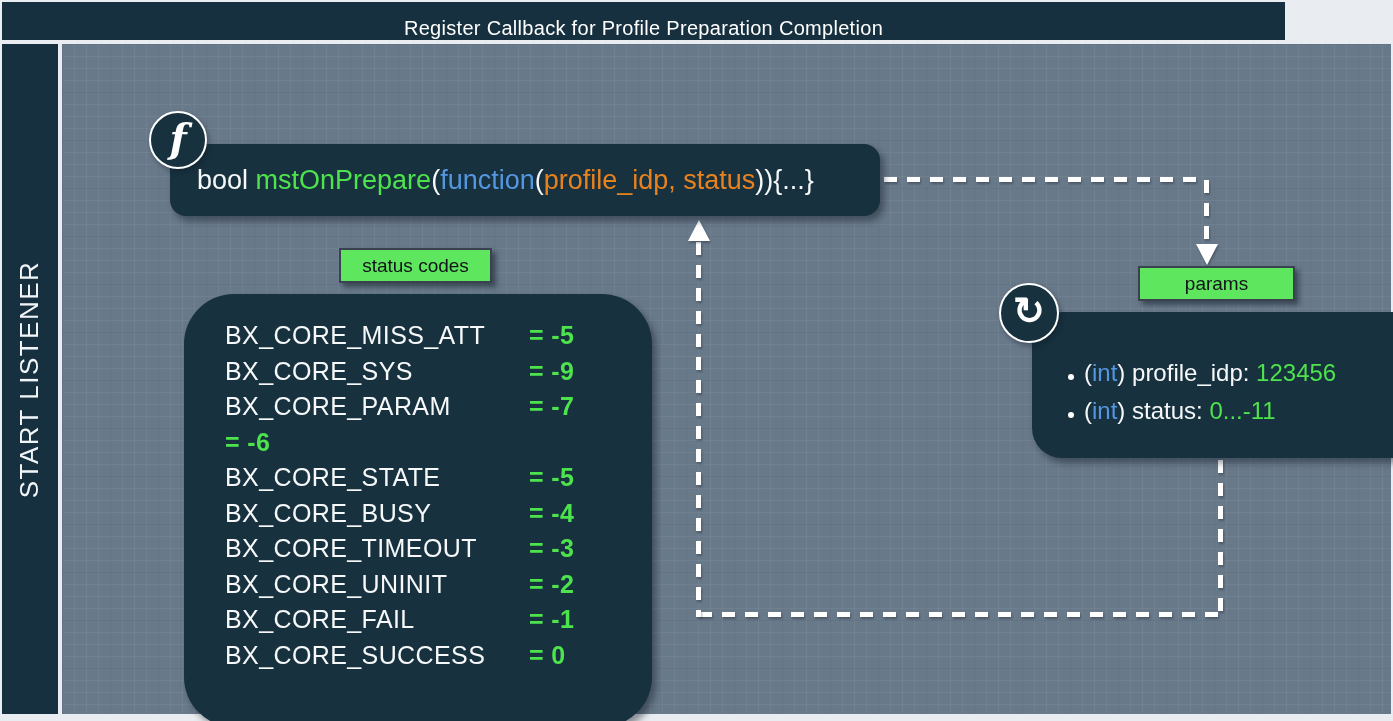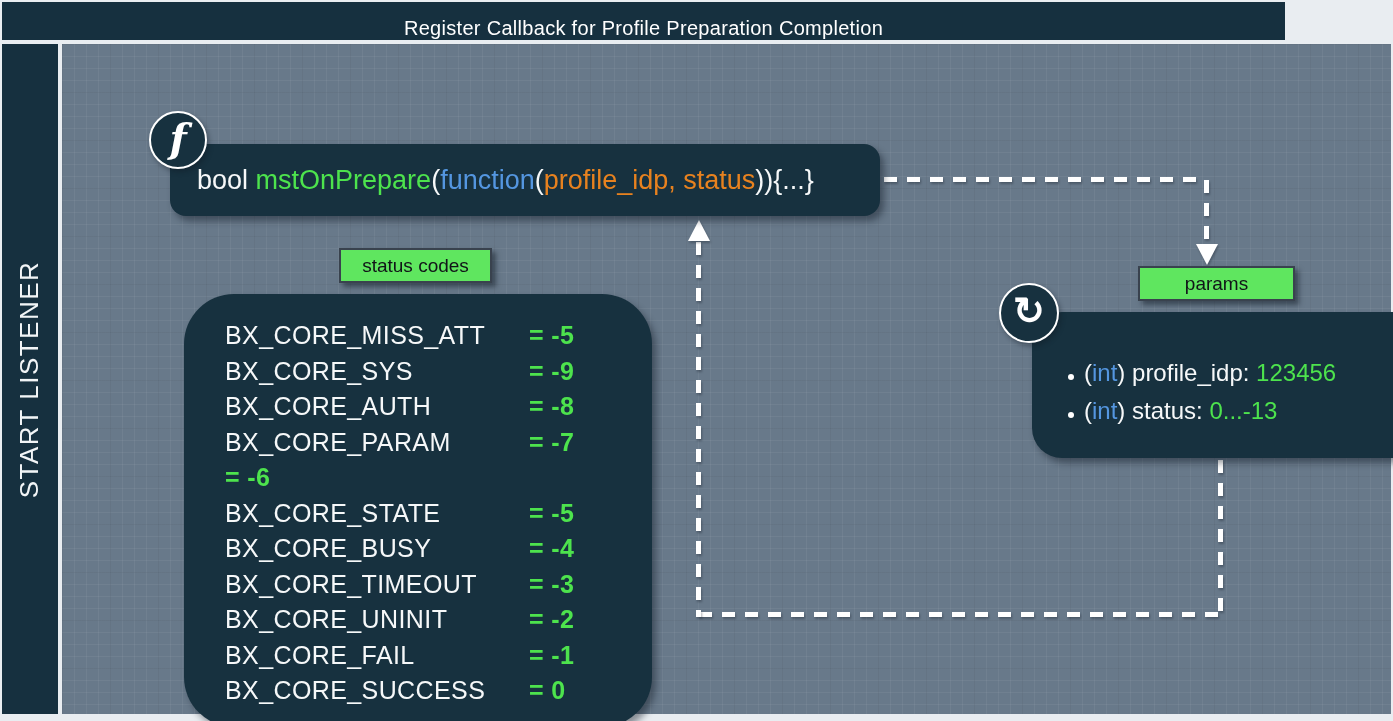--- a/index.html
+++ b/index.html
@@ -142,24 +142,20 @@
   <div class="node status-box">
     <div class="srow">
       <span class="sname">BX_CORE_MISS_ATT</span>
       <span class="sval">= -5</span>
     </div>
     <div class="srow">
       <span class="sname">BX_CORE_SYS</span>
       <span class="sval">= -9</span>
     </div>
     <div class="srow">
-      <span class="sname">BX_CORE_AUTH</span>
-      <span class="sval">= -8</span>
-    </div>
-    <div class="srow">
       <span class="sname">BX_CORE_PARAM</span>
       <span class="sval">= -7</span>
     </div>
     <div class="srow">
       <span class="sval">= -6</span>
     </div>
     <div class="srow">
       <span class="sname">BX_CORE_STATE</span>
       <span class="sval">= -5</span>
     </div>
@@ -196,20 +192,20 @@
       <span class="c-white" style="white-space:pre;">) </span>
       <span class="c-white" style="white-space:pre;">profile_idp: </span>
       <span class="c-green">123456</span>
     </div>
     <div class="prow">
       <span class="bullet"></span>
       <span class="c-white">(</span>
       <span class="c-blue">int</span>
       <span class="c-white" style="white-space:pre;">) </span>
       <span class="c-white" style="white-space:pre;">status: </span>
-      <span class="c-green">0...-13</span>
+      <span class="c-green">0...-11</span>
     </div>
   </div>
   <div class="circle-icon cb-icon">
     <span>↻</span>
   </div>
 
 </div>
 
 </body></html>

